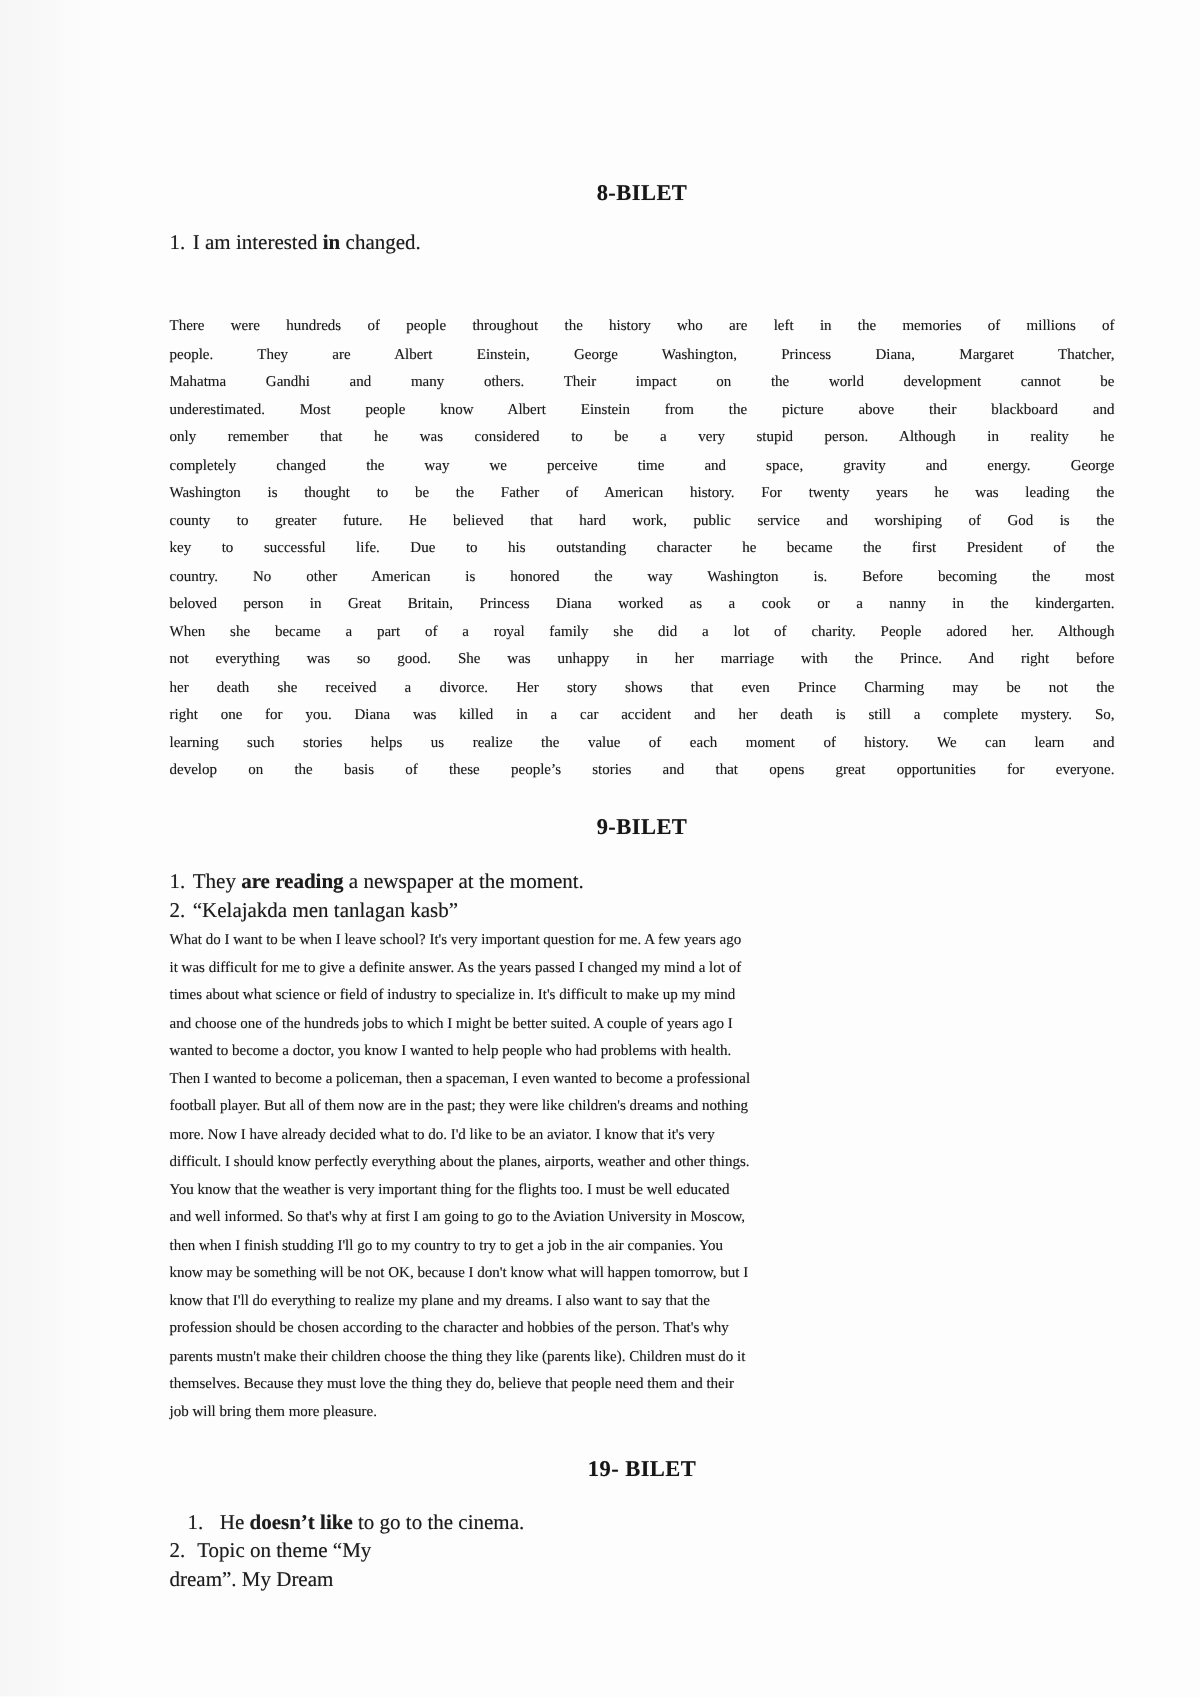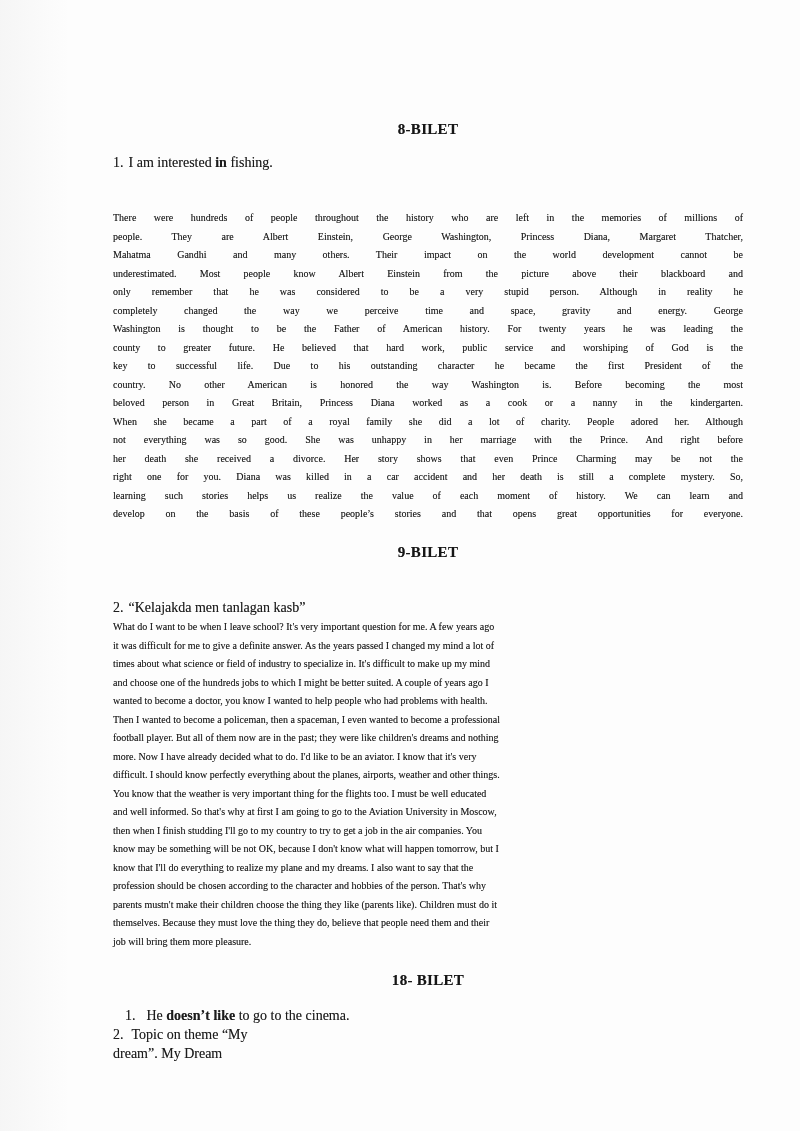--- a/index.html
+++ b/index.html
@@ -70,59 +70,60 @@
   }
 </style>
 </head>
 <body>
 
 <div class="page">
   <div class="scan-shade"></div>
   <div class="content">
 
     <div class="bilet-heading" style="top:77px">8-BILET</div>
-    <div class="item" style="top:111px"><span class="num">1.</span><span><span>I am interested </span><b>in</b><span> fishing.</span></span></div>
+    <div class="item" style="top:111px"><span class="num">1.</span><span><span>I am interested </span><b>in</b><span> changed.</span></span></div>
     <div class="para justified" style="top:166px">There were hundreds of people throughout the history who are left in the memories of millions of
 people. They are Albert Einstein, George Washington, Princess Diana, Margaret Thatcher,
 Mahatma Gandhi and many others. Their impact on the world development cannot be
 underestimated. Most people know Albert Einstein from the picture above their blackboard and
 only remember that he was considered to be a very stupid person. Although in reality he
 completely changed the way we perceive time and space, gravity and energy. George
 Washington is thought to be the Father of American history. For twenty years he was leading the
 county to greater future. He believed that hard work, public service and worshiping of God is the
 key to successful life. Due to his outstanding character he became the first President of the
 country. No other American is honored the way Washington is. Before becoming the most
 beloved person in Great Britain, Princess Diana worked as a cook or a nanny in the kindergarten.
 When she became a part of a royal family she did a lot of charity. People adored her. Although
 not everything was so good. She was unhappy in her marriage with the Prince. And right before
 her death she received a divorce. Her story shows that even Prince Charming may be not the
 right one for you. Diana was killed in a car accident and her death is still a complete mystery. So,
 learning such stories helps us realize the value of each moment of history. We can learn and
 develop on the basis of these people’s stories and that opens great opportunities for everyone.</div>
 
     <div class="bilet-heading" style="top:500px">9-BILET</div>
+    <div class="item" style="top:537px"><span class="num">1.</span><span><span>They </span><b>are reading</b><span> a newspaper at the moment.</span></span></div>
     <div class="item" style="top:556px"><span class="num">2.</span><span>“Kelajakda men tanlagan kasb”</span></div>
     <div class="para" style="top:575px">What do I want to be when I leave school? It's very important question for me. A few years ago
 it was difficult for me to give a definite answer. As the years passed I changed my mind a lot of
 times about what science or field of industry to specialize in. It's difficult to make up my mind
 and choose one of the hundreds jobs to which I might be better suited. A couple of years ago I
 wanted to become a doctor, you know I wanted to help people who had problems with health.
 Then I wanted to become a policeman, then a spaceman, I even wanted to become a professional
 football player. But all of them now are in the past; they were like children's dreams and nothing
 more. Now I have already decided what to do. I'd like to be an aviator. I know that it's very
 difficult. I should know perfectly everything about the planes, airports, weather and other things.
 You know that the weather is very important thing for the flights too. I must be well educated
 and well informed. So that's why at first I am going to go to the Aviation University in Moscow,
 then when I finish studding I'll go to my country to try to get a job in the air companies. You
 know may be something will be not OK, because I don't know what will happen tomorrow, but I
 know that I'll do everything to realize my plane and my dreams. I also want to say that the
 profession should be chosen according to the character and hobbies of the person. That's why
 parents mustn't make their children choose the thing they like (parents like). Children must do it
 themselves. Because they must love the thing they do, believe that people need them and their
 job will bring them more pleasure.</div>
 
-    <div class="bilet-heading" style="top:928px">18- BILET</div>
+    <div class="bilet-heading" style="top:928px">19- BILET</div>
     <div class="item indented" style="top:964px"><span class="num">1.</span><span><span>He </span><b>doesn’t like</b><span> to go to the cinema.</span></span></div>
     <div class="item" style="top:983px"><span class="num num-mid">2.</span><span>Topic on theme “My
 dream”. My Dream</span></div>
 
   </div>
 </div>
 
 </body></html>

